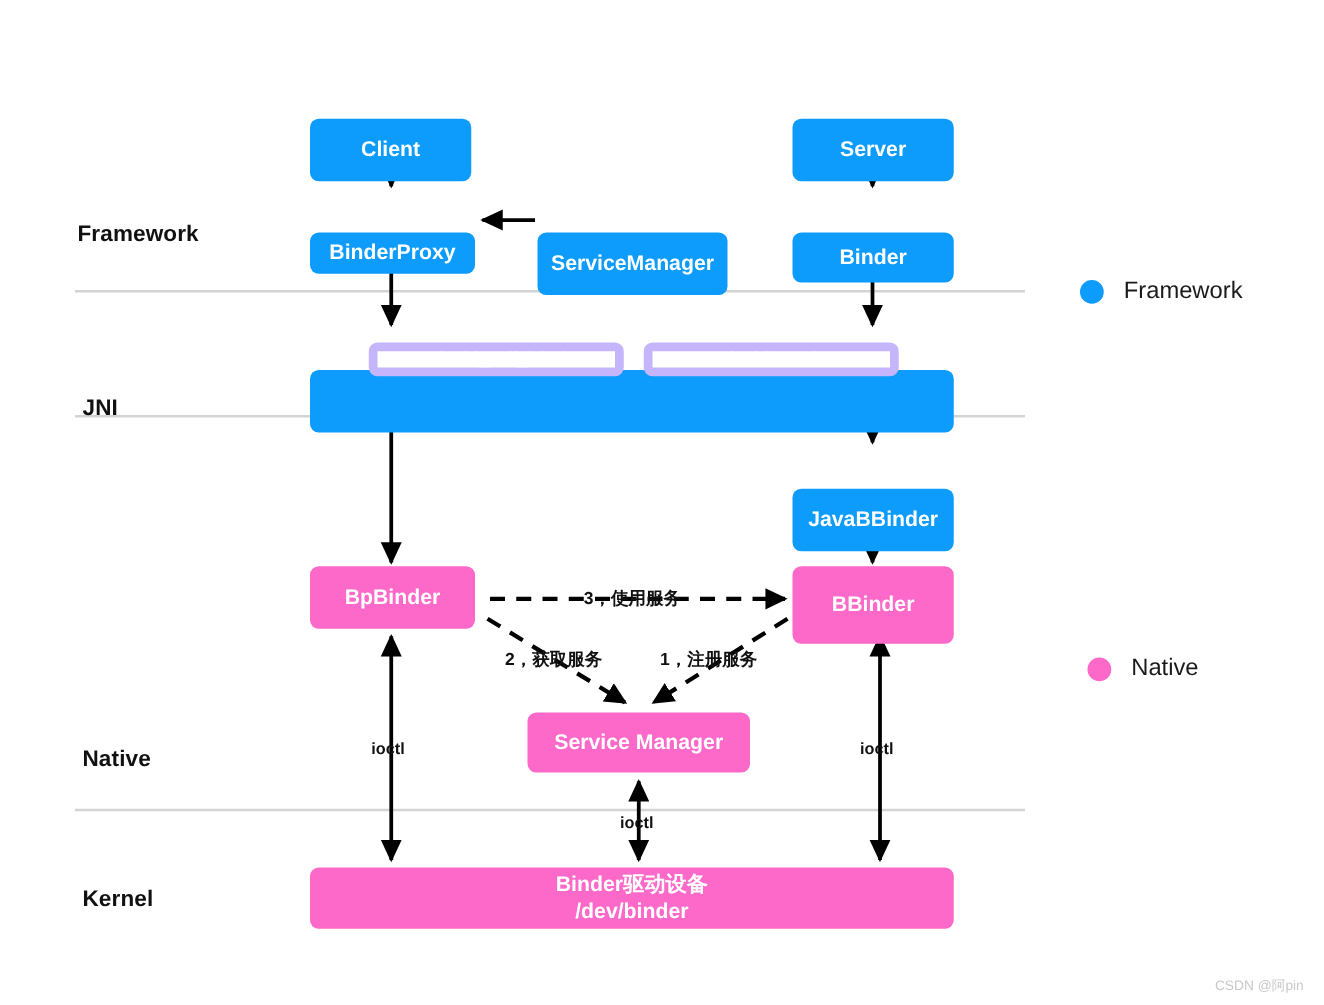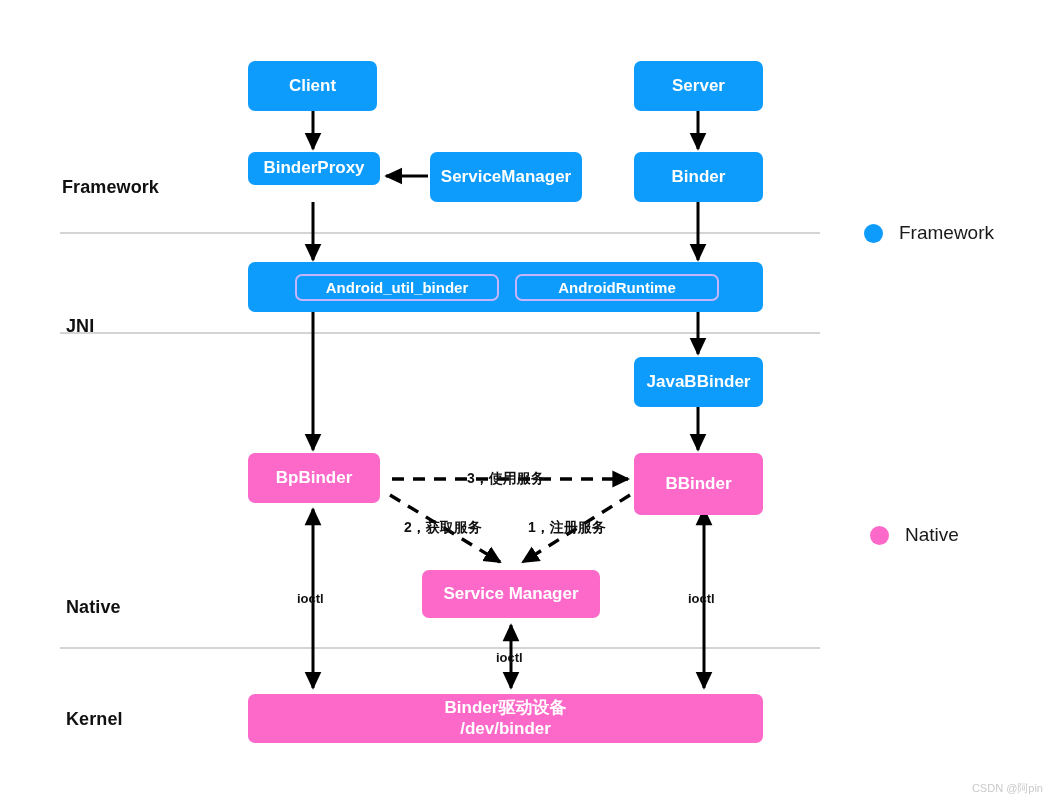--- a/index.html
+++ b/index.html
@@ -42,27 +42,27 @@
     display: flex;
     align-items: center;
     justify-content: center;
     color: #ffffff;
     font-size: 17px;
     font-weight: bold;
     text-align: center;
     line-height: 1.22;
     white-space: pre-line;
   }
-  .node.blue  { background: #0d9bfc; }
+  .node.blue  { background: #0d9bfc; margin-top: 34px; }
   .node.pink  { background: #fc69c9; }
   
   .chip {
     position: absolute;
     box-sizing: border-box;
-    border: 2px solid #c4b5fd;
+    border: 7px solid #c4b5fd;
     border-radius: 7px;
     background: transparent;
     display: flex;
     align-items: center;
     justify-content: center;
     color: #ffffff;
     font-size: 15px;
     font-weight: bold;
     white-space: nowrap;
   }
@@ -171,21 +171,21 @@
   </svg>
 
   <div class="node blue" style="left:248px; top:61px; width:129px; height:50px;">Client</div>
 
   <div class="node blue" style="left:634px; top:61px; width:129px; height:50px;">Server</div>
 
   <div class="node blue" style="left:248px; top:152px; width:132px; height:33px;">BinderProxy</div>
 
   <div class="node blue" style="left:430px; top:152px; width:152px; height:50px;">ServiceManager</div>
 
-  <div class="node blue" style="left:634px; top:152px; width:129px; height:50px;">Binder</div>
+  <div class="node blue" style="left:634px; top:152px; width:129px; height:40px;">Binder</div>
 
   <div class="node blue" style="left:248px; top:262px; width:515px; height:50px;"></div>
   <div class="chip" style="left:295px; top:274px; width:204px; height:27px;">Android_util_binder</div>
   <div class="chip" style="left:515px; top:274px; width:204px; height:27px;">AndroidRuntime</div>
 
   <div class="node blue" style="left:634px; top:357px; width:129px; height:50px;">JavaBBinder</div>
 
   <div class="node pink" style="left:248px; top:453px; width:132px; height:50px;">BpBinder</div>
 
   <div class="node pink" style="left:634px; top:453px; width:129px; height:62px;">BBinder</div>

